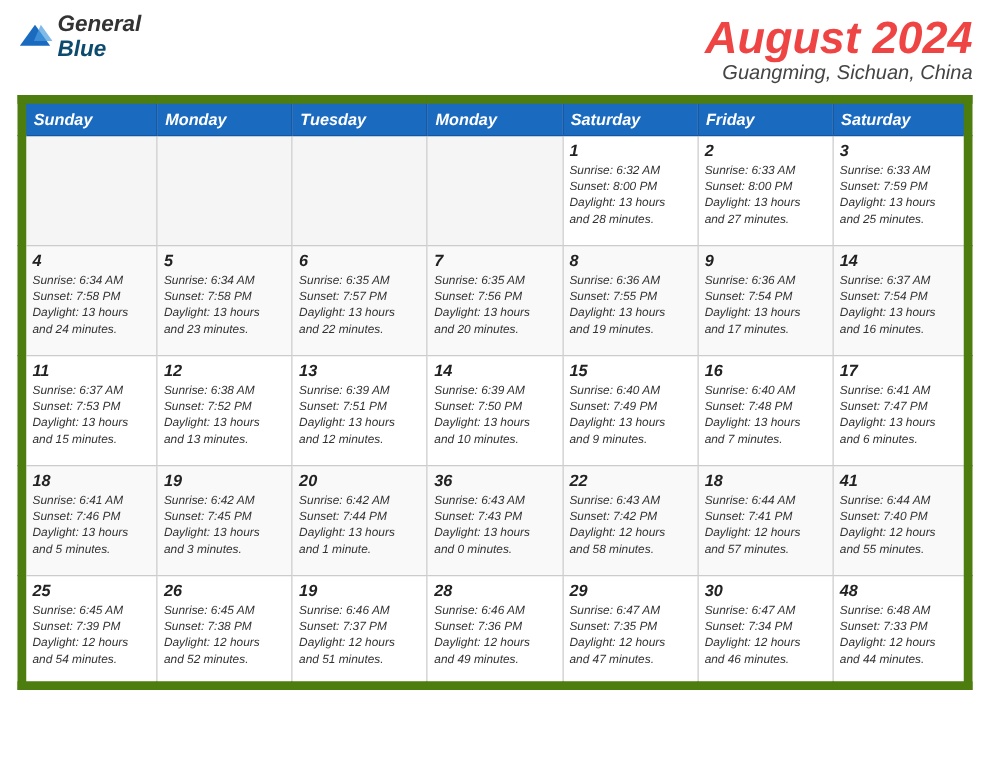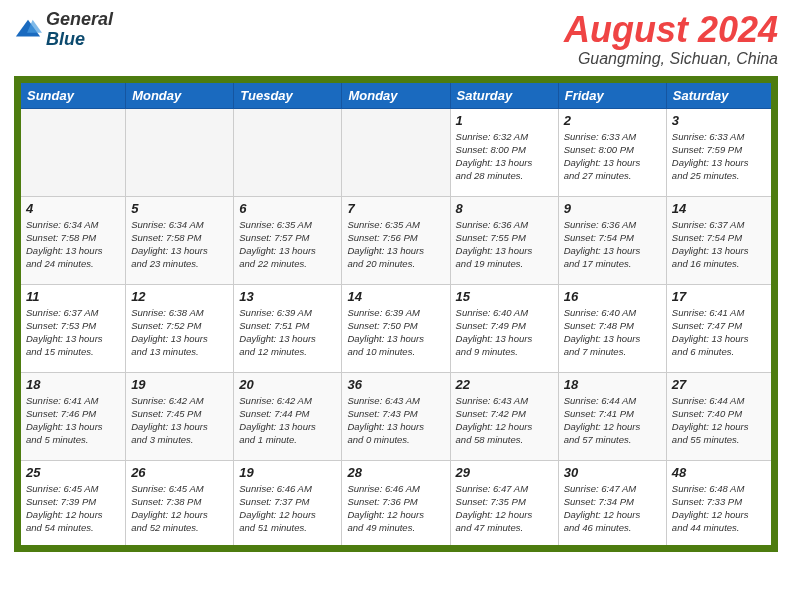--- a/index.html
+++ b/index.html
@@ -296,21 +296,21 @@
 and 58 minutes.</div>
           </td>
           <td>
             <span class="day-number">18</span>
             <div class="day-info" style="white-space: pre-line;">Sunrise: 6:44 AM
 Sunset: 7:41 PM
 Daylight: 12 hours
 and 57 minutes.</div>
           </td>
           <td>
-            <span class="day-number">27</span>
+            <span class="day-number">41</span>
             <div class="day-info" style="white-space: pre-line;">Sunrise: 6:44 AM
 Sunset: 7:40 PM
 Daylight: 12 hours
 and 55 minutes.</div>
           </td>
         </tr>
         <tr>
           <td>
             <span class="day-number">25</span>
             <div class="day-info" style="white-space: pre-line;">Sunrise: 6:45 AM

